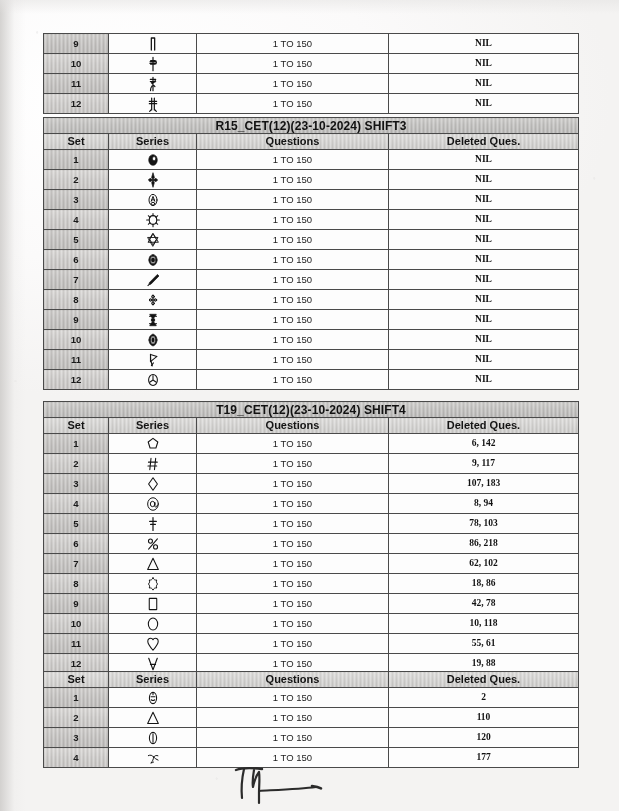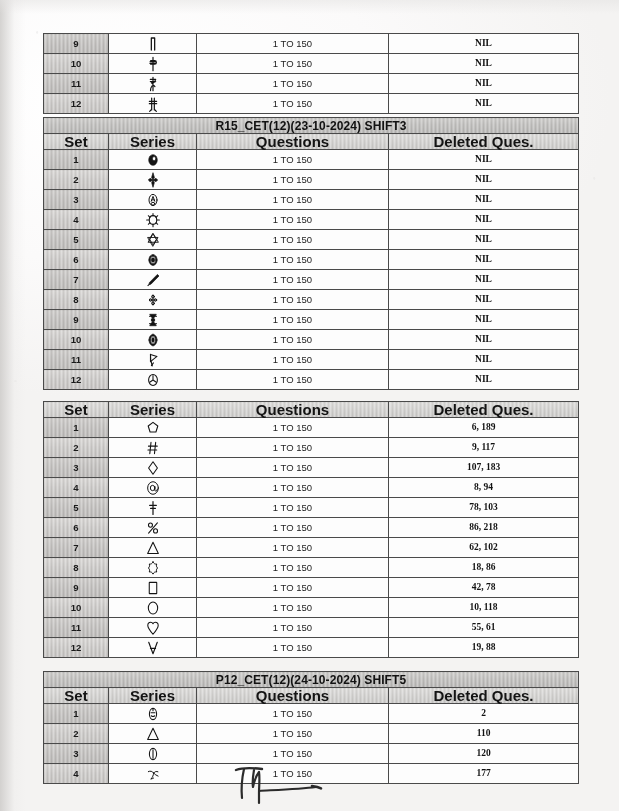--- a/index.html
+++ b/index.html
@@ -87,21 +87,21 @@
     background:
       repeating-linear-gradient(90deg, rgba(255,255,255,.30) 0 2px, rgba(0,0,0,.03) 2px 4px),
       linear-gradient(180deg, #c9c8c6 0%, #bdbcba 45%, #b4b3b1 100%);
     border: 1px solid #4a4a4a;
   }
 
   
   tr.head-row td {
     height: 15px;
     font-weight: bold;
-    font-size: 15px;
+    font-size: 11px;
     color: #141414;
     background:
       repeating-linear-gradient(90deg, rgba(255,255,255,.34) 0 2px, rgba(0,0,0,.025) 2px 4px),
       linear-gradient(180deg, #d8d7d5 0%, #cecdcb 50%, #c6c5c3 100%);
   }
 
   
   tr.body-row td { height: 19px; background: #fdfdfd; }
   tr.body-row td.set-cell {
     font-weight: bold;
@@ -361,184 +361,184 @@
               </svg>
             </td>
             <td class="ques-cell">1 TO 150</td>
             <td class="del-cell">NIL</td>
           </tr>
         </tbody>
       </table>
     </div>
 
   <div class="tbl-wrap" id="wrap-2" style="top:401px;">
+      <table class="series-table">
+        <colgroup>
+          <col class="c-set">
+          <col class="c-ser">
+          <col class="c-ques">
+          <col class="c-del">
+        </colgroup>
+        <tbody>
+          <tr class="title-row">
+            <td colspan="4">T19_CET(12)(23-10-2024) SHIFT4</td>
+          </tr>
+          <tr class="head-row">
+            <td>Set</td>
+            <td>Series</td>
+            <td>Questions</td>
+            <td>Deleted Ques.</td>
+          </tr>
+          <tr class="body-row">
+            <td class="set-cell">1</td>
+            <td class="series-cell">
+              <svg width="16" height="16" viewBox="0 0 24 24" fill="none" stroke="#141414" stroke-width="1.6" stroke-linejoin="round" stroke-linecap="round">
+                <path d="M12 3.6 L19.2 9 L16.4 18 H7.6 L4.8 9 Z"></path>
+              </svg>
+            </td>
+            <td class="ques-cell">1 TO 150</td>
+            <td class="del-cell">6, 142</td>
+          </tr>
+          <tr class="body-row alt">
+            <td class="set-cell">2</td>
+            <td class="series-cell">
+              <svg width="16" height="16" viewBox="0 0 24 24" fill="none" stroke="#141414" stroke-width="1.6" stroke-linejoin="round" stroke-linecap="round">
+                <path d="M9 3.6 L7.2 20.4 M16 3.6 L14.2 20.4 M5.2 9.2 H18.4 M4.4 15 H17.6"></path>
+              </svg>
+            </td>
+            <td class="ques-cell">1 TO 150</td>
+            <td class="del-cell">9, 117</td>
+          </tr>
+          <tr class="body-row">
+            <td class="set-cell">3</td>
+            <td class="series-cell">
+              <svg width="16" height="16" viewBox="0 0 24 24" fill="none" stroke="#141414" stroke-width="1.6" stroke-linejoin="round" stroke-linecap="round">
+                <path d="M12 2.6 L18.6 12 L12 21.4 L5.4 12 Z"></path>
+              </svg>
+            </td>
+            <td class="ques-cell">1 TO 150</td>
+            <td class="del-cell">107, 183</td>
+          </tr>
+          <tr class="body-row alt">
+            <td class="set-cell">4</td>
+            <td class="series-cell">
+              <svg width="16" height="16" viewBox="0 0 24 24" fill="none" stroke="#141414" stroke-width="1.5" stroke-linejoin="round" stroke-linecap="round">
+                <ellipse cx="12" cy="12" rx="8" ry="9.4"></ellipse>
+                <ellipse cx="11.4" cy="12" rx="3.4" ry="4"></ellipse>
+                <path d="M14.8 9.6 v5.6 c0 2.4 3.4 2 3.8-1.4"></path>
+              </svg>
+            </td>
+            <td class="ques-cell">1 TO 150</td>
+            <td class="del-cell">8, 94</td>
+          </tr>
+          <tr class="body-row">
+            <td class="set-cell">5</td>
+            <td class="series-cell">
+              <svg width="16" height="16" viewBox="0 0 24 24" fill="none" stroke="#141414" stroke-width="1.8" stroke-linejoin="round" stroke-linecap="round">
+                <path d="M12 2.4 v19.2 M7 8.2 h10 M8.4 12.6 h7.2"></path>
+              </svg>
+            </td>
+            <td class="ques-cell">1 TO 150</td>
+            <td class="del-cell">78, 103</td>
+          </tr>
+          <tr class="body-row alt">
+            <td class="set-cell">6</td>
+            <td class="series-cell">
+              <svg width="16" height="16" viewBox="0 0 24 24" fill="none" stroke="#141414" stroke-width="1.6" stroke-linejoin="round" stroke-linecap="round">
+                <path d="M18.6 4.4 L5.4 19.6"></path>
+                <ellipse cx="8.2" cy="7.6" rx="3" ry="3.2"></ellipse>
+                <ellipse cx="15.8" cy="16.4" rx="3" ry="3.2"></ellipse>
+              </svg>
+            </td>
+            <td class="ques-cell">1 TO 150</td>
+            <td class="del-cell">86, 218</td>
+          </tr>
+          <tr class="body-row">
+            <td class="set-cell">7</td>
+            <td class="series-cell">
+              <svg width="16" height="16" viewBox="0 0 24 24" fill="none" stroke="#141414" stroke-width="1.6" stroke-linejoin="round" stroke-linecap="round">
+                <path d="M12 3.4 L20 20.2 H4 Z"></path>
+              </svg>
+            </td>
+            <td class="ques-cell">1 TO 150</td>
+            <td class="del-cell">62, 102</td>
+          </tr>
+          <tr class="body-row alt">
+            <td class="set-cell">8</td>
+            <td class="series-cell">
+              <svg width="16" height="16" viewBox="0 0 24 24" fill="none" stroke="#141414" stroke-width="1.5" stroke-linejoin="round" stroke-linecap="round">
+                <path d="M12 2.8 C13.4 5.8 15 6.4 17.6 6 C16.6 8.6 17 10.2 19 12 C17 13.8 16.6 15.4 17.6 18 C15 17.6 13.4 18.2 12 21.2 C10.6 18.2 9 17.6 6.4 18 C7.4 15.4 7 13.8 5 12 C7 10.2 7.4 8.6 6.4 6 C9 6.4 10.6 5.8 12 2.8 Z"></path>
+              </svg>
+            </td>
+            <td class="ques-cell">1 TO 150</td>
+            <td class="del-cell">18, 86</td>
+          </tr>
+          <tr class="body-row">
+            <td class="set-cell">9</td>
+            <td class="series-cell">
+              <svg width="16" height="16" viewBox="0 0 24 24" fill="none" stroke="#141414" stroke-width="1.6" stroke-linejoin="round" stroke-linecap="round">
+                <rect x="6.4" y="3.6" width="11.2" height="16.8" rx="0.6"></rect>
+              </svg>
+            </td>
+            <td class="ques-cell">1 TO 150</td>
+            <td class="del-cell">42, 78</td>
+          </tr>
+          <tr class="body-row alt">
+            <td class="set-cell">10</td>
+            <td class="series-cell">
+              <svg width="16" height="16" viewBox="0 0 24 24" fill="none" stroke="#141414" stroke-width="1.6" stroke-linejoin="round" stroke-linecap="round">
+                <ellipse cx="12" cy="12" rx="7" ry="9"></ellipse>
+              </svg>
+            </td>
+            <td class="ques-cell">1 TO 150</td>
+            <td class="del-cell">10, 118</td>
+          </tr>
+          <tr class="body-row">
+            <td class="set-cell">11</td>
+            <td class="series-cell">
+              <svg width="16" height="16" viewBox="0 0 24 24" fill="none" stroke="#141414" stroke-width="1.6" stroke-linejoin="round" stroke-linecap="round">
+                <path d="M12 21.4 C7.4 16 4.2 12 4.2 8.2 C4.2 5.4 6.2 3.4 8.6 3.4 C10.2 3.4 11.4 4.4 12 5.6 C12.6 4.4 13.8 3.4 15.4 3.4 C17.8 3.4 19.8 5.4 19.8 8.2 C19.8 12 16.6 16 12 21.4 Z"></path>
+              </svg>
+            </td>
+            <td class="ques-cell">1 TO 150</td>
+            <td class="del-cell">55, 61</td>
+          </tr>
+          <tr class="body-row alt">
+            <td class="set-cell">12</td>
+            <td class="series-cell">
+              <svg width="16" height="16" viewBox="0 0 24 24" fill="none" stroke="#141414" stroke-width="1.7" stroke-linejoin="round" stroke-linecap="round">
+                <path d="M5.6 3.4 L12 20.6 L18.4 3.4 M8.2 12.6 h7.6"></path>
+              </svg>
+            </td>
+            <td class="ques-cell">1 TO 150</td>
+            <td class="del-cell">19, 88</td>
+          </tr>
+        </tbody>
+      </table>
+    </div>
+
+  <div class="tbl-wrap" id="wrap-3" style="top:671px;">
       <table class="series-table">
         <colgroup>
           <col class="c-set">
           <col class="c-ser">
           <col class="c-ques">
           <col class="c-del">
         </colgroup>
         <tbody>
           <tr class="head-row">
             <td>Set</td>
             <td>Series</td>
             <td>Questions</td>
             <td>Deleted Ques.</td>
           </tr>
           <tr class="body-row">
             <td class="set-cell">1</td>
             <td class="series-cell">
               <svg width="16" height="16" viewBox="0 0 24 24" fill="none" stroke="#141414" stroke-width="1.6" stroke-linejoin="round" stroke-linecap="round">
-                <path d="M12 3.6 L19.2 9 L16.4 18 H7.6 L4.8 9 Z"></path>
-              </svg>
-            </td>
-            <td class="ques-cell">1 TO 150</td>
-            <td class="del-cell">6, 189</td>
-          </tr>
-          <tr class="body-row alt">
-            <td class="set-cell">2</td>
-            <td class="series-cell">
-              <svg width="16" height="16" viewBox="0 0 24 24" fill="none" stroke="#141414" stroke-width="1.6" stroke-linejoin="round" stroke-linecap="round">
-                <path d="M9 3.6 L7.2 20.4 M16 3.6 L14.2 20.4 M5.2 9.2 H18.4 M4.4 15 H17.6"></path>
-              </svg>
-            </td>
-            <td class="ques-cell">1 TO 150</td>
-            <td class="del-cell">9, 117</td>
-          </tr>
-          <tr class="body-row">
-            <td class="set-cell">3</td>
-            <td class="series-cell">
-              <svg width="16" height="16" viewBox="0 0 24 24" fill="none" stroke="#141414" stroke-width="1.6" stroke-linejoin="round" stroke-linecap="round">
-                <path d="M12 2.6 L18.6 12 L12 21.4 L5.4 12 Z"></path>
-              </svg>
-            </td>
-            <td class="ques-cell">1 TO 150</td>
-            <td class="del-cell">107, 183</td>
-          </tr>
-          <tr class="body-row alt">
-            <td class="set-cell">4</td>
-            <td class="series-cell">
-              <svg width="16" height="16" viewBox="0 0 24 24" fill="none" stroke="#141414" stroke-width="1.5" stroke-linejoin="round" stroke-linecap="round">
-                <ellipse cx="12" cy="12" rx="8" ry="9.4"></ellipse>
-                <ellipse cx="11.4" cy="12" rx="3.4" ry="4"></ellipse>
-                <path d="M14.8 9.6 v5.6 c0 2.4 3.4 2 3.8-1.4"></path>
-              </svg>
-            </td>
-            <td class="ques-cell">1 TO 150</td>
-            <td class="del-cell">8, 94</td>
-          </tr>
-          <tr class="body-row">
-            <td class="set-cell">5</td>
-            <td class="series-cell">
-              <svg width="16" height="16" viewBox="0 0 24 24" fill="none" stroke="#141414" stroke-width="1.8" stroke-linejoin="round" stroke-linecap="round">
-                <path d="M12 2.4 v19.2 M7 8.2 h10 M8.4 12.6 h7.2"></path>
-              </svg>
-            </td>
-            <td class="ques-cell">1 TO 150</td>
-            <td class="del-cell">78, 103</td>
-          </tr>
-          <tr class="body-row alt">
-            <td class="set-cell">6</td>
-            <td class="series-cell">
-              <svg width="16" height="16" viewBox="0 0 24 24" fill="none" stroke="#141414" stroke-width="1.6" stroke-linejoin="round" stroke-linecap="round">
-                <path d="M18.6 4.4 L5.4 19.6"></path>
-                <ellipse cx="8.2" cy="7.6" rx="3" ry="3.2"></ellipse>
-                <ellipse cx="15.8" cy="16.4" rx="3" ry="3.2"></ellipse>
-              </svg>
-            </td>
-            <td class="ques-cell">1 TO 150</td>
-            <td class="del-cell">86, 218</td>
-          </tr>
-          <tr class="body-row">
-            <td class="set-cell">7</td>
-            <td class="series-cell">
-              <svg width="16" height="16" viewBox="0 0 24 24" fill="none" stroke="#141414" stroke-width="1.6" stroke-linejoin="round" stroke-linecap="round">
-                <path d="M12 3.4 L20 20.2 H4 Z"></path>
-              </svg>
-            </td>
-            <td class="ques-cell">1 TO 150</td>
-            <td class="del-cell">62, 102</td>
-          </tr>
-          <tr class="body-row alt">
-            <td class="set-cell">8</td>
-            <td class="series-cell">
-              <svg width="16" height="16" viewBox="0 0 24 24" fill="none" stroke="#141414" stroke-width="1.5" stroke-linejoin="round" stroke-linecap="round">
-                <path d="M12 2.8 C13.4 5.8 15 6.4 17.6 6 C16.6 8.6 17 10.2 19 12 C17 13.8 16.6 15.4 17.6 18 C15 17.6 13.4 18.2 12 21.2 C10.6 18.2 9 17.6 6.4 18 C7.4 15.4 7 13.8 5 12 C7 10.2 7.4 8.6 6.4 6 C9 6.4 10.6 5.8 12 2.8 Z"></path>
-              </svg>
-            </td>
-            <td class="ques-cell">1 TO 150</td>
-            <td class="del-cell">18, 86</td>
-          </tr>
-          <tr class="body-row">
-            <td class="set-cell">9</td>
-            <td class="series-cell">
-              <svg width="16" height="16" viewBox="0 0 24 24" fill="none" stroke="#141414" stroke-width="1.6" stroke-linejoin="round" stroke-linecap="round">
-                <rect x="6.4" y="3.6" width="11.2" height="16.8" rx="0.6"></rect>
-              </svg>
-            </td>
-            <td class="ques-cell">1 TO 150</td>
-            <td class="del-cell">42, 78</td>
-          </tr>
-          <tr class="body-row alt">
-            <td class="set-cell">10</td>
-            <td class="series-cell">
-              <svg width="16" height="16" viewBox="0 0 24 24" fill="none" stroke="#141414" stroke-width="1.6" stroke-linejoin="round" stroke-linecap="round">
-                <ellipse cx="12" cy="12" rx="7" ry="9"></ellipse>
-              </svg>
-            </td>
-            <td class="ques-cell">1 TO 150</td>
-            <td class="del-cell">10, 118</td>
-          </tr>
-          <tr class="body-row">
-            <td class="set-cell">11</td>
-            <td class="series-cell">
-              <svg width="16" height="16" viewBox="0 0 24 24" fill="none" stroke="#141414" stroke-width="1.6" stroke-linejoin="round" stroke-linecap="round">
-                <path d="M12 21.4 C7.4 16 4.2 12 4.2 8.2 C4.2 5.4 6.2 3.4 8.6 3.4 C10.2 3.4 11.4 4.4 12 5.6 C12.6 4.4 13.8 3.4 15.4 3.4 C17.8 3.4 19.8 5.4 19.8 8.2 C19.8 12 16.6 16 12 21.4 Z"></path>
-              </svg>
-            </td>
-            <td class="ques-cell">1 TO 150</td>
-            <td class="del-cell">55, 61</td>
-          </tr>
-          <tr class="body-row alt">
-            <td class="set-cell">12</td>
-            <td class="series-cell">
-              <svg width="16" height="16" viewBox="0 0 24 24" fill="none" stroke="#141414" stroke-width="1.7" stroke-linejoin="round" stroke-linecap="round">
-                <path d="M5.6 3.4 L12 20.6 L18.4 3.4 M8.2 12.6 h7.6"></path>
-              </svg>
-            </td>
-            <td class="ques-cell">1 TO 150</td>
-            <td class="del-cell">19, 88</td>
-          </tr>
-        </tbody>
-      </table>
-    </div>
-
-  <div class="tbl-wrap" id="wrap-3" style="top:671px;">
-      <table class="series-table">
-        <colgroup>
-          <col class="c-set">
-          <col class="c-ser">
-          <col class="c-ques">
-          <col class="c-del">
-        </colgroup>
-        <tbody>
-          <tr class="title-row">
-            <td colspan="4">P12_CET(12)(24-10-2024) SHIFT5</td>
-          </tr>
-          <tr class="head-row">
-            <td>Set</td>
-            <td>Series</td>
-            <td>Questions</td>
-            <td>Deleted Ques.</td>
-          </tr>
-          <tr class="body-row">
-            <td class="set-cell">1</td>
-            <td class="series-cell">
-              <svg width="16" height="16" viewBox="0 0 24 24" fill="none" stroke="#141414" stroke-width="1.6" stroke-linejoin="round" stroke-linecap="round">
                 <ellipse cx="12" cy="12" rx="5.4" ry="8.4"></ellipse>
                 <path d="M12 3.6 v3.4 M9 10.2 h6 M9.4 14.6 c1.6 1.4 3.6 1.4 5.2 0"></path>
               </svg>
             </td>
             <td class="ques-cell">1 TO 150</td>
             <td class="del-cell">2</td>
           </tr>
           <tr class="body-row alt">
             <td class="set-cell">2</td>
             <td class="series-cell">

